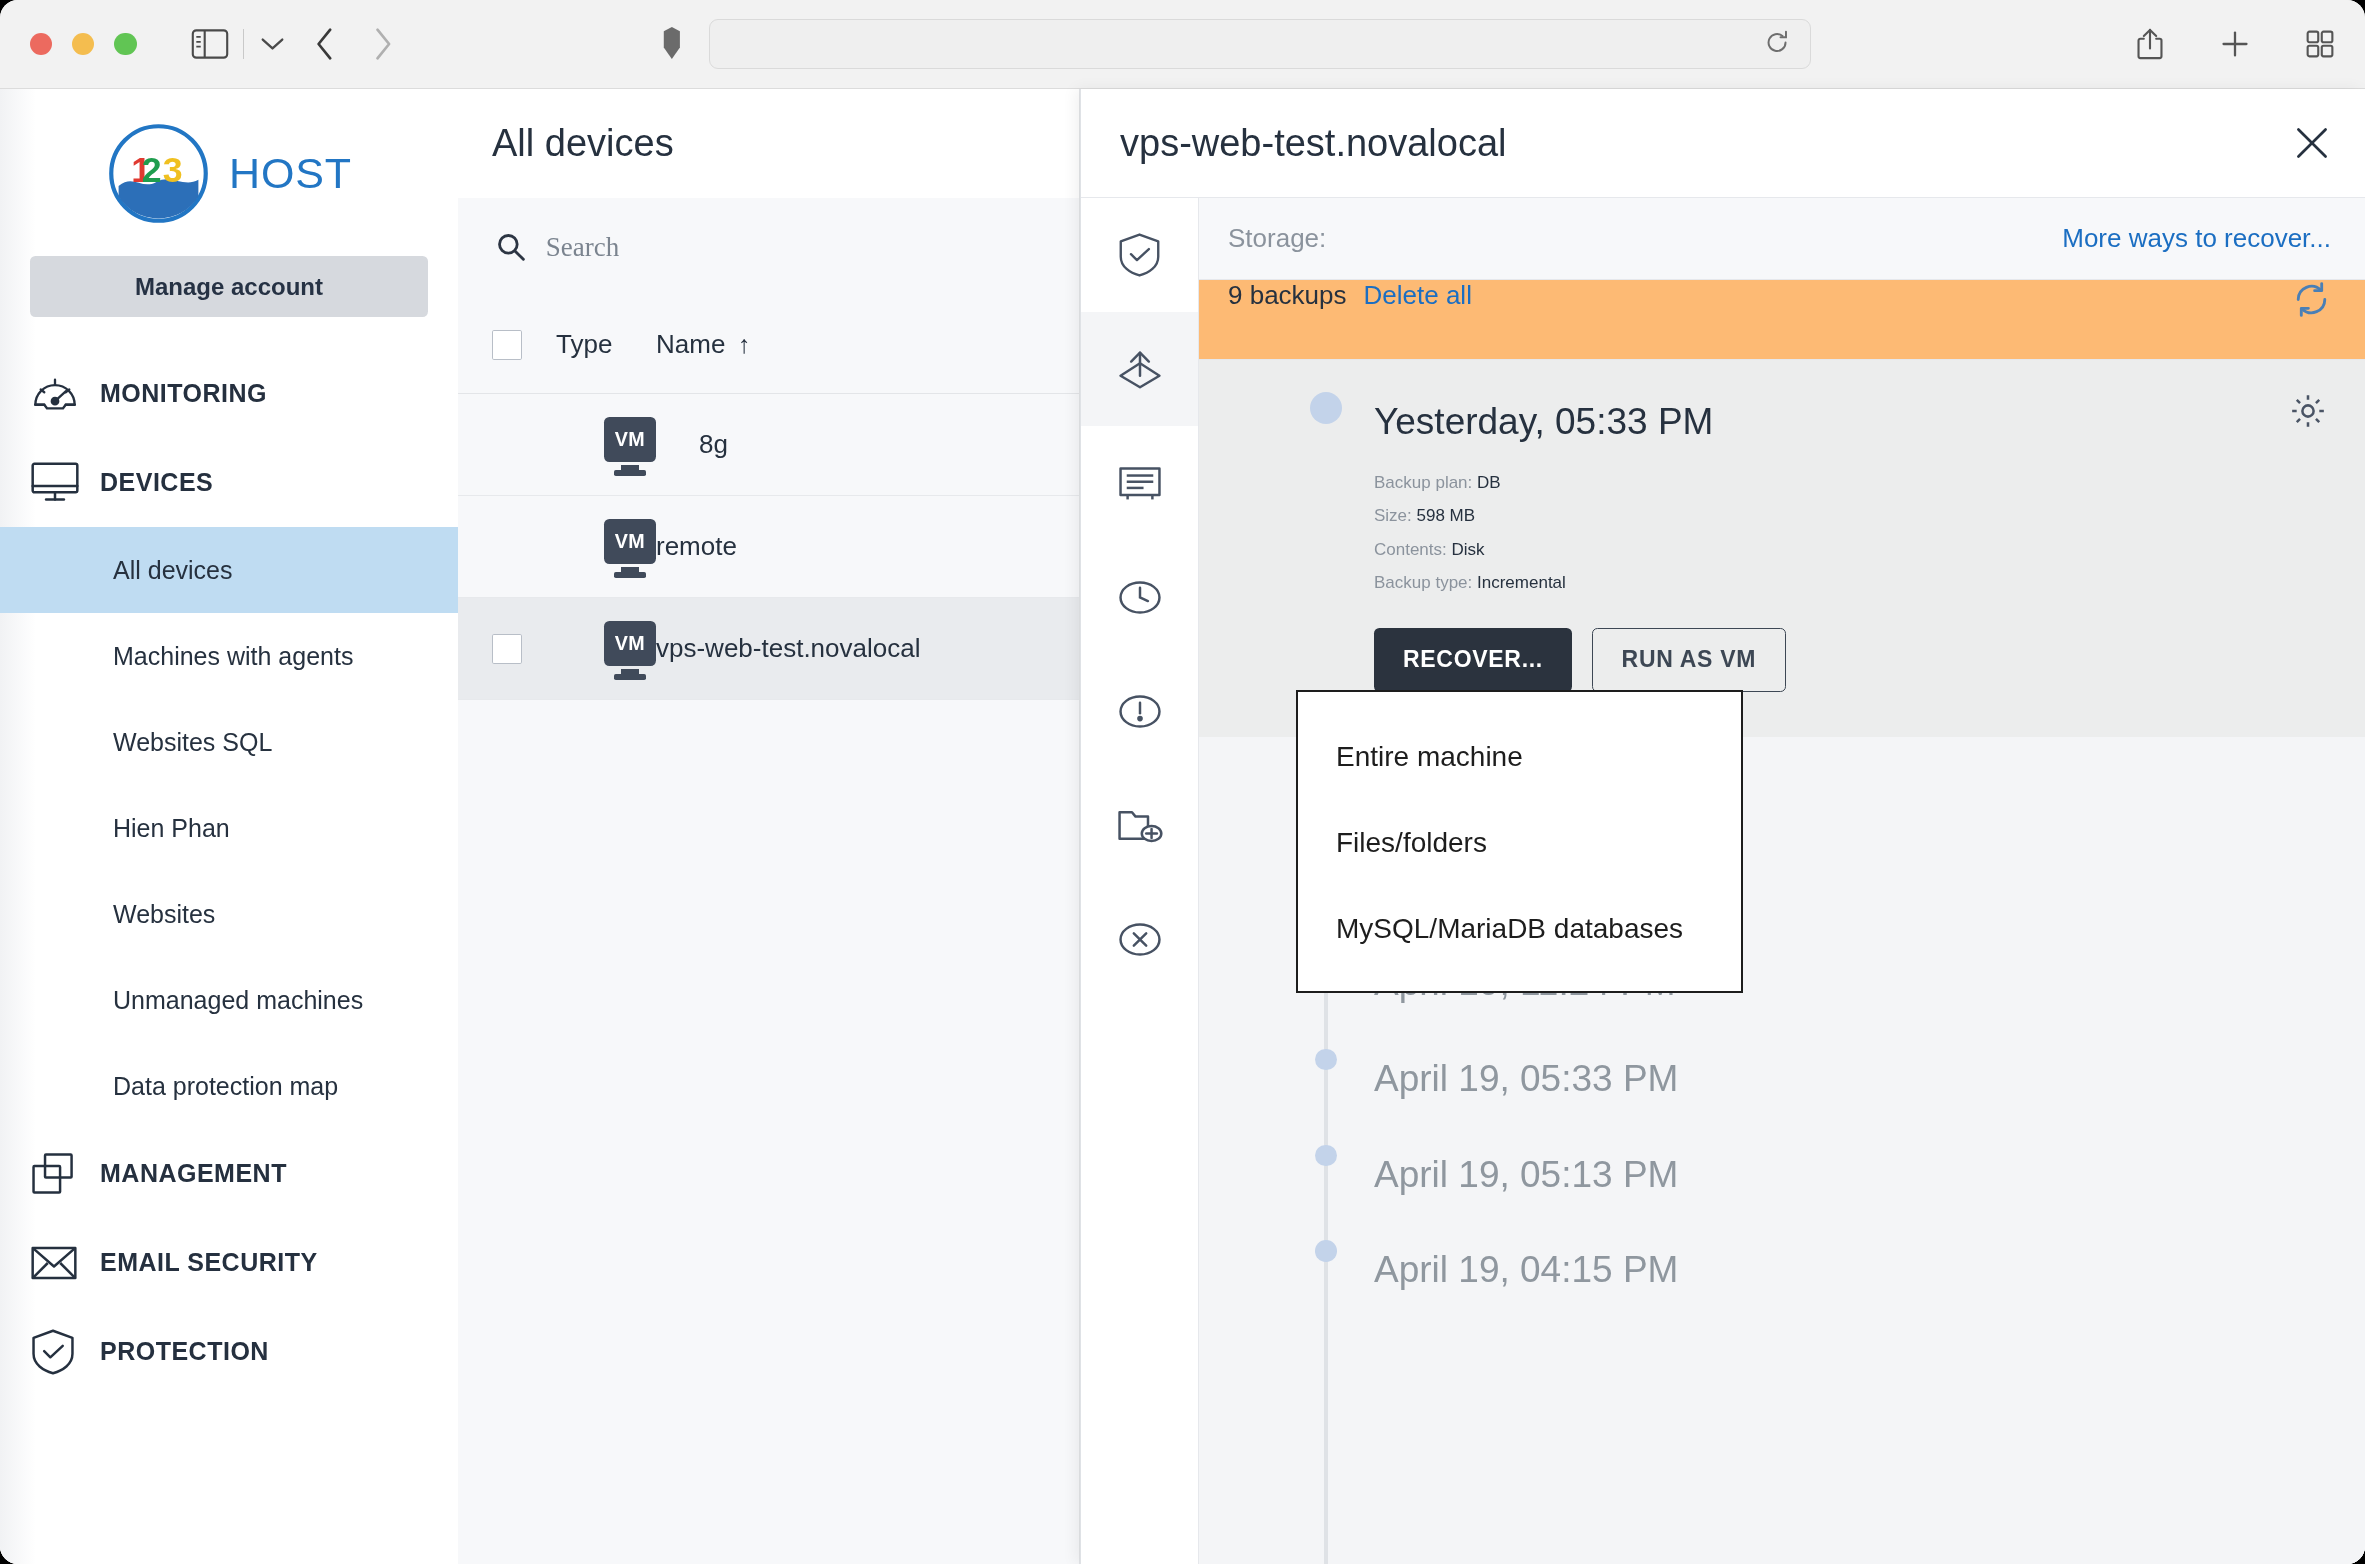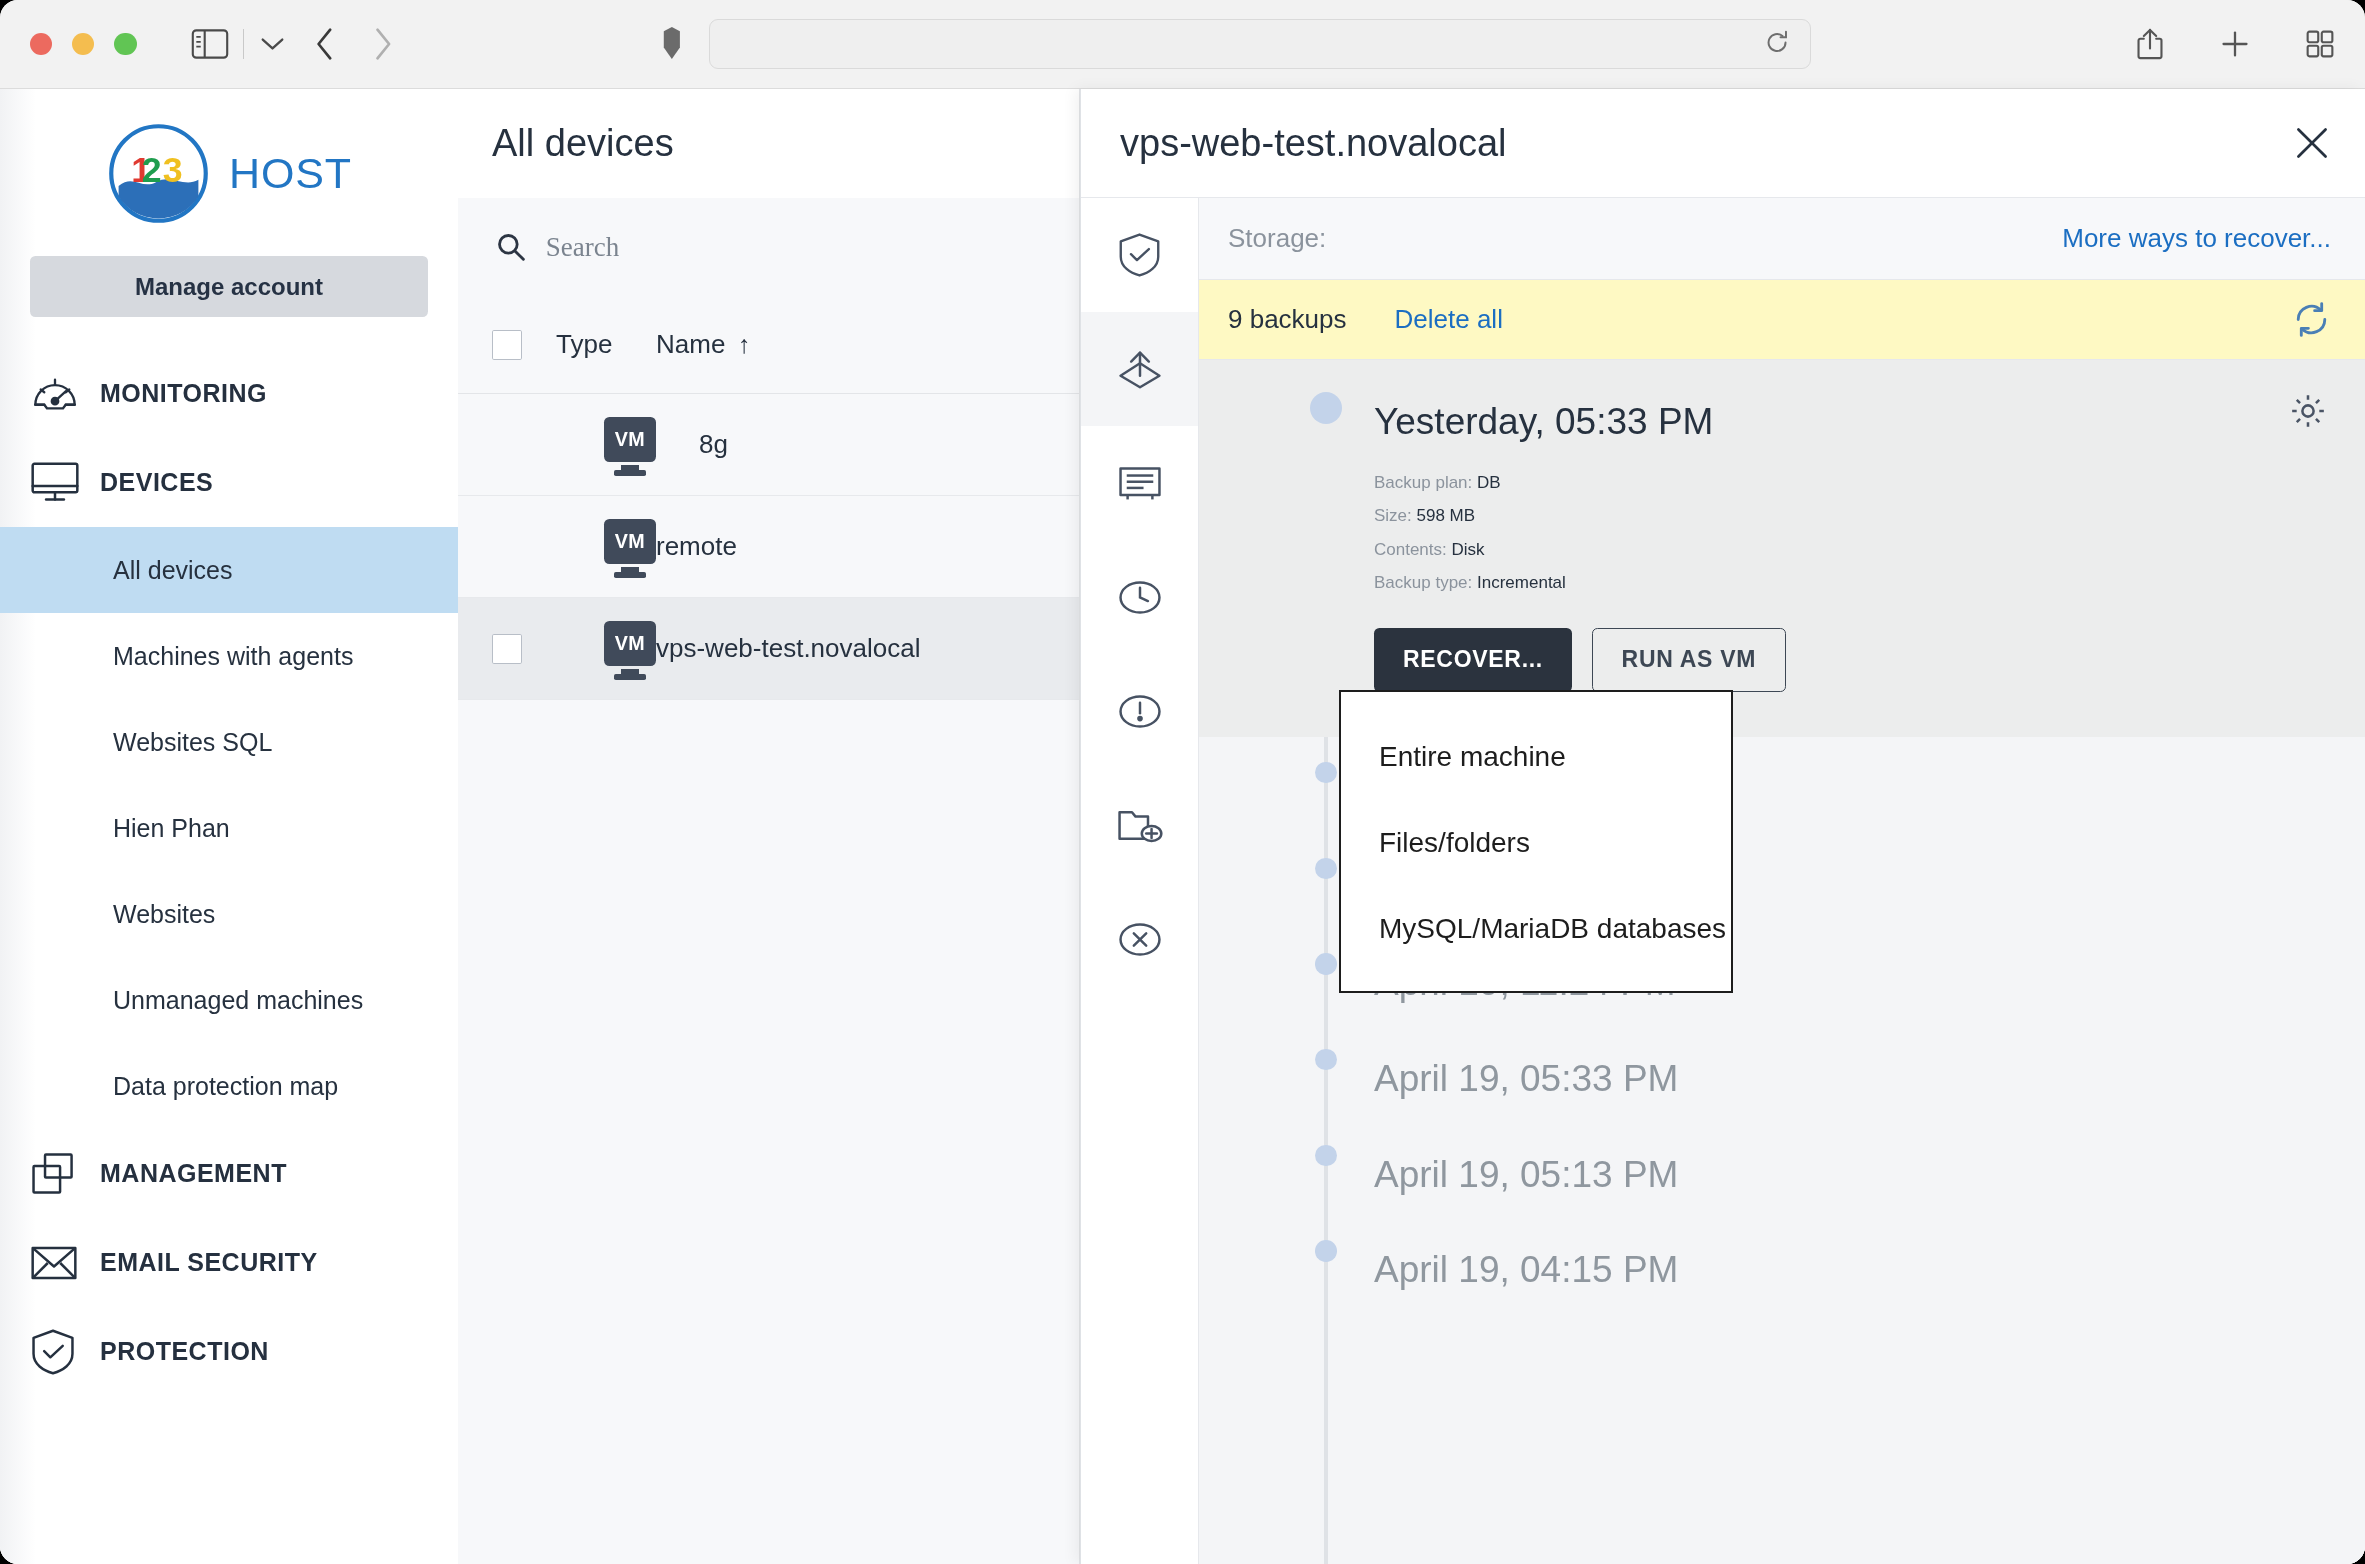--- a/index.html
+++ b/index.html
@@ -220,24 +220,24 @@
   .detail-main { flex: 1; display: flex; flex-direction: column; min-width: 0; }
   .storage-row {
     height: 82px; display: flex; align-items: center;
     padding: 0 34px 0 29px;
     background: #f7f8fa;
     border-bottom: 0.9px solid #e6e8ec;
   }
   .storage-label { font-size: 26px; color: #8b939d; flex: 1; }
   .link { color: #1b6ec2; font-size: 26px; cursor: pointer; }
   .backups-row {
-    height: 80px; display: flex; align-items: center;
+    height: 80px; display: flex; 
     padding: 0 34px 0 29px;
-    background: #fef9c3;
-    gap: 48px;
+    background: #fdba74;
+    gap: 17px;
     border-bottom: 0.9px solid #e6e8ec;
   }
   .backups-count { font-size: 26px; color: #26313f; }
   .spacer { flex: 1; }
   .refresh-ico { color: #4a7fb5; cursor: pointer; display:flex; }
 
   .timeline {
     flex: 1; background: #f4f5f7;
     position: relative; overflow: hidden;
   }
@@ -280,26 +280,25 @@
   .btn.primary { background: #2b333e; color: #fff; }
   .btn.ghost { background: #eceded; color: #3d4754; border: 1.8px solid #3d4754; }
   .gear {
     position: absolute; right: 38px; top: 32px;
     color: #4a5465; cursor: pointer; display:flex;
   }
 
   .dropdown {
     position: absolute;
     left: 1296px; top: 690px;
-    width: 394px;
+    width: 447px;
     background: #fff;
     border: 2.7px solid #1d1d1d;
     z-index: 40;
     padding: 21.5px 0 19.7px;
-    margin-left: 43px;
   }
   .dd-item {
     height: 86px; display: flex; align-items: center;
     padding-left: 38px;
     font-size: 28px; color: #1d1d1d;
     cursor: pointer;
   }
 </style>
 </head>
 <body>

